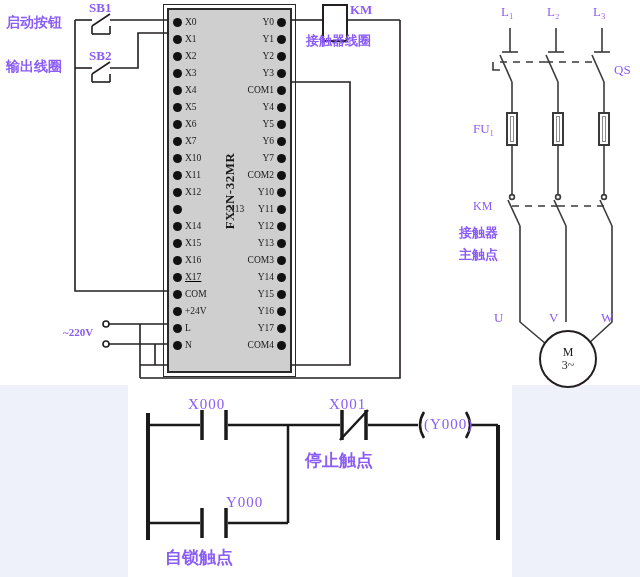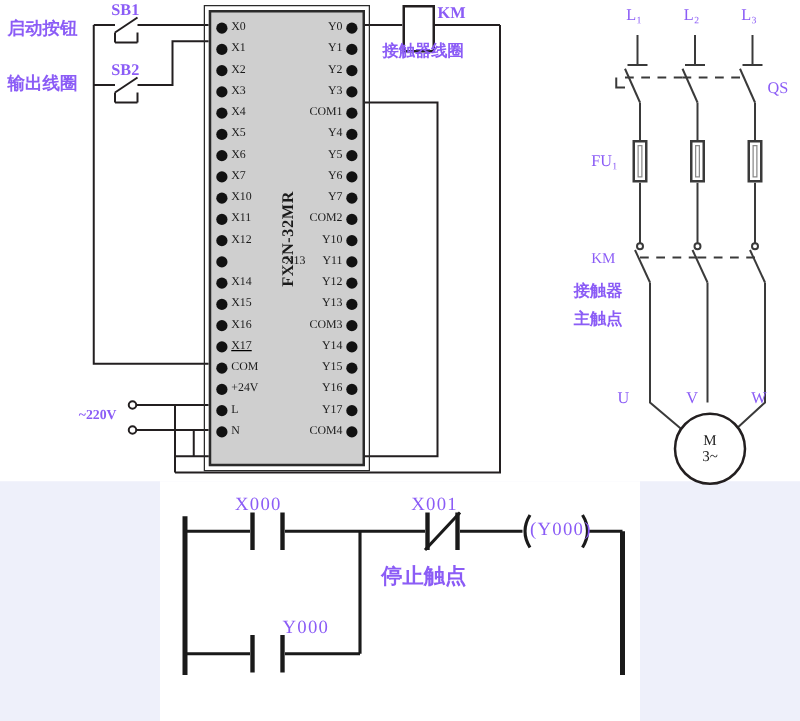--- a/index.html
+++ b/index.html
@@ -395,19 +395,20 @@
   <div class="lbl" style="left:601px;top:310px;font-size:13px;">W</div>
 
   <div class="motor" style="left:539px;top:330px;">
     <span>M</span>
     <span>3~</span>
   </div>
 
   <div class="lbl" style="left:188px;top:396px;font-size:15px;letter-spacing:1px;">X000</div>
 
   <div class="lbl" style="left:188px;top:494px;font-size:15px;letter-spacing:1px;margin-left:38px;">Y000</div>
+  <div class="lbl cn" style="left:165px;top:546px;font-size:17px;">自锁触点</div>
 
   <div class="lbl" style="left:329px;top:396px;font-size:15px;letter-spacing:1px;">X001</div>
   <div class="lbl cn" style="left:305px;top:449px;font-size:17px;">停止触点</div>
 
   <div class="lbl" style="left:424px;top:416px;font-size:15px;letter-spacing:1px;">(Y000)</div>
 
 </div>
 
 </body></html>

